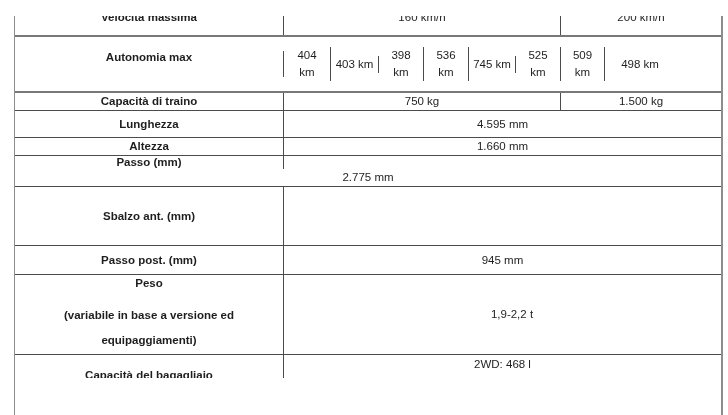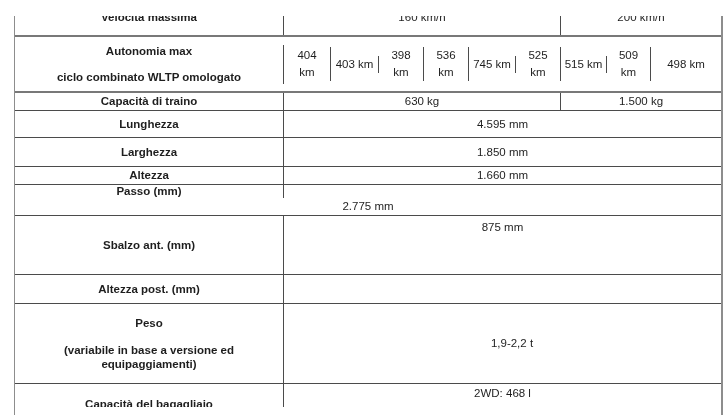--- a/index.html
+++ b/index.html
@@ -37,88 +37,82 @@
   .g2 { width:160px; }
   .span { flex:1 1 auto; }
   .acell { border-right:1px solid #4b4b4b; line-height:17px; }
   .acell.last { border-right:none; }
   .clip-top { justify-content:flex-start; }
   .clip-top .clipline { display:block; margin-top:-5px; line-height:12px; }
   .vtop { justify-content:flex-start; padding-top:5px; }
   .vtop3 { justify-content:flex-start; padding-top:3px;text-align:center; }
   .ltop { justify-content:flex-start; padding-top:14px; }
   .para1 { margin-bottom:13px; }
-  .peso-p2 { line-height:14px; }
+  .peso-p2 { line-height:25px; }
 </style>
 </head>
 <body>
 
 <div class="page">
   <div class="spec-table">
 
     <div class="row h21 bb2">
       <div class="cell label clip-top"><span class="clipline">Velocità massima</span></div>
       <div class="cell g1 clip-top"><span class="clipline">160 km/h</span></div>
       <div class="cell g2 clip-top"><span class="clipline">200 km/h</span></div>
     </div>
 
     <div class="row h56 bb2">
       <div class="cell label">
         <div class="para1">Autonomia max</div>
-        <div>ciclo combinato WLTP omologato</div>
       </div>
       <div class="cell acell" style="width:47px">404
 km</div>
       <div class="cell acell" style="width:48px">403 km</div>
       <div class="cell acell" style="width:45px">398
 km</div>
       <div class="cell acell" style="width:45px">536
 km</div>
       <div class="cell acell" style="width:47px">745 km</div>
       <div class="cell acell" style="width:45px">525
 km</div>
-      <div class="cell acell" style="width:46px">515 km</div>
       <div class="cell acell" style="width:44px">509
 km</div>
       <div class="cell acell last" style="width:70px">498 km</div>
     </div>
 
     <div class="row h30">
       <div class="cell label">Capacità di traino</div>
-      <div class="cell g1">630 kg</div>
+      <div class="cell g1">750 kg</div>
       <div class="cell g2">1.500 kg</div>
     </div>
 
     <div class="row h27">
       <div class="cell label">Lunghezza</div>
       <div class="cell span">4.595 mm</div>
     </div>
 
-    <div class="row h29">
-      <div class="cell label">Larghezza</div>
-      <div class="cell span">1.850 mm</div>
-    </div>
 
     <div class="row h30">
       <div class="cell label">Altezza</div>
       <div class="cell span">1.660 mm</div>
     </div>
 
     <div class="row h31">
       <div class="cell label">Passo (mm)</div>
       <div class="cell span">2.775 mm</div>
     </div>
 
     <div class="row h59">
       <div class="cell label">Sbalzo ant. (mm)</div>
-      <div class="cell span vtop">875 mm</div>
     </div>
 
     <div class="row h29">
-      <div class="cell label">Altezza post. (mm)</div>
+      <div class="cell label">Passo post. (mm)</div>
+      <div class="cell span">945 mm</div>
     </div>
 
     <div class="row h80">
       <div class="cell label">
         <div class="para1">Peso</div>
         <div class="peso-p2">(variabile in base a versione ed
 equipaggiamenti)</div>
       </div>
       <div class="cell span">1,9-2,2 t</div>
     </div>

